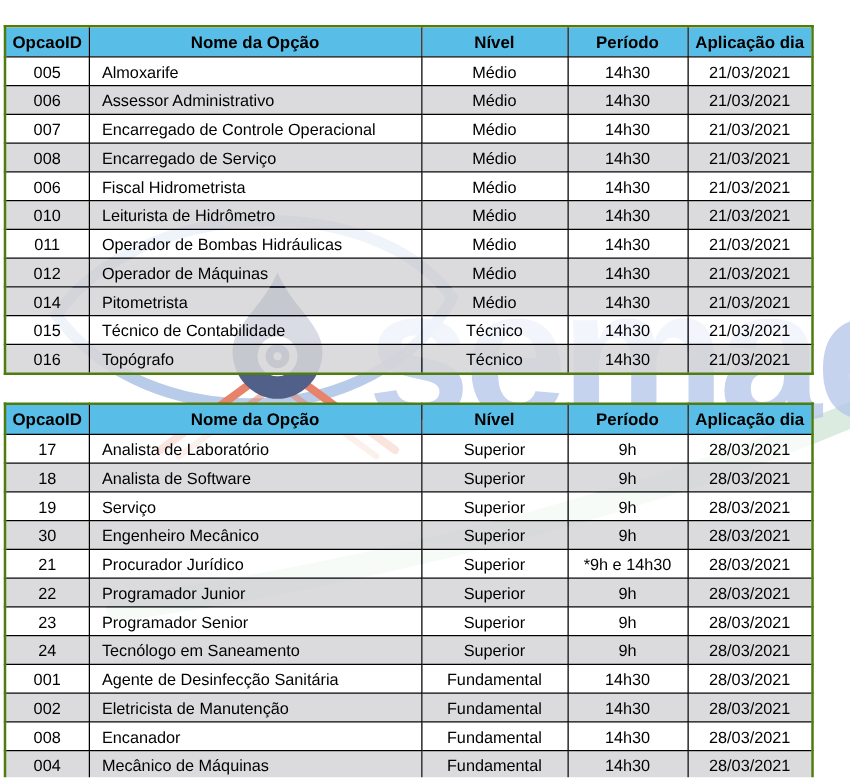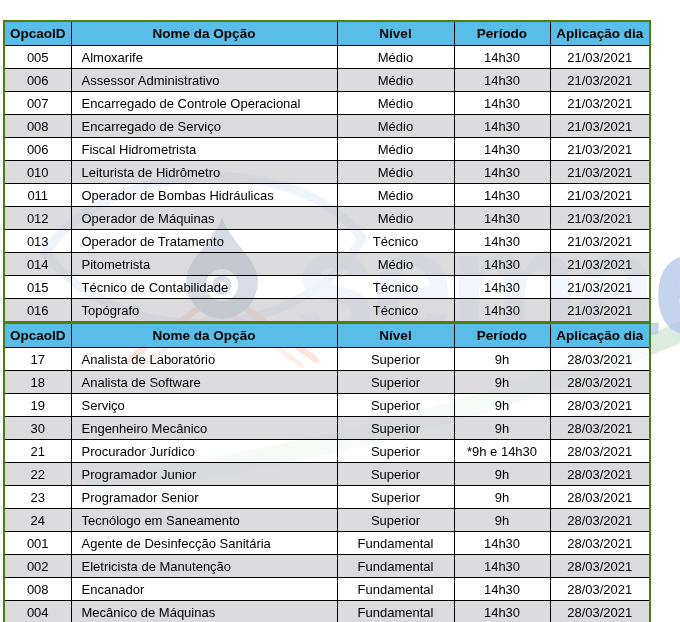--- a/index.html
+++ b/index.html
@@ -122,27 +122,20 @@
           <td>14h30</td>
           <td>21/03/2021</td>
         </tr>
         <tr class="even">
           <td>012</td>
           <td class="name">Operador de Máquinas</td>
           <td>Médio</td>
           <td>14h30</td>
           <td>21/03/2021</td>
         </tr>
-        <tr class="odd">
-          <td>013</td>
-          <td class="name">Operador de Tratamento</td>
-          <td>Técnico</td>
-          <td>14h30</td>
-          <td>21/03/2021</td>
-        </tr>
         <tr class="even">
           <td>014</td>
           <td class="name">Pitometrista</td>
           <td>Médio</td>
           <td>14h30</td>
           <td>21/03/2021</td>
         </tr>
         <tr class="odd">
           <td>015</td>
           <td class="name">Técnico de Contabilidade</td>

